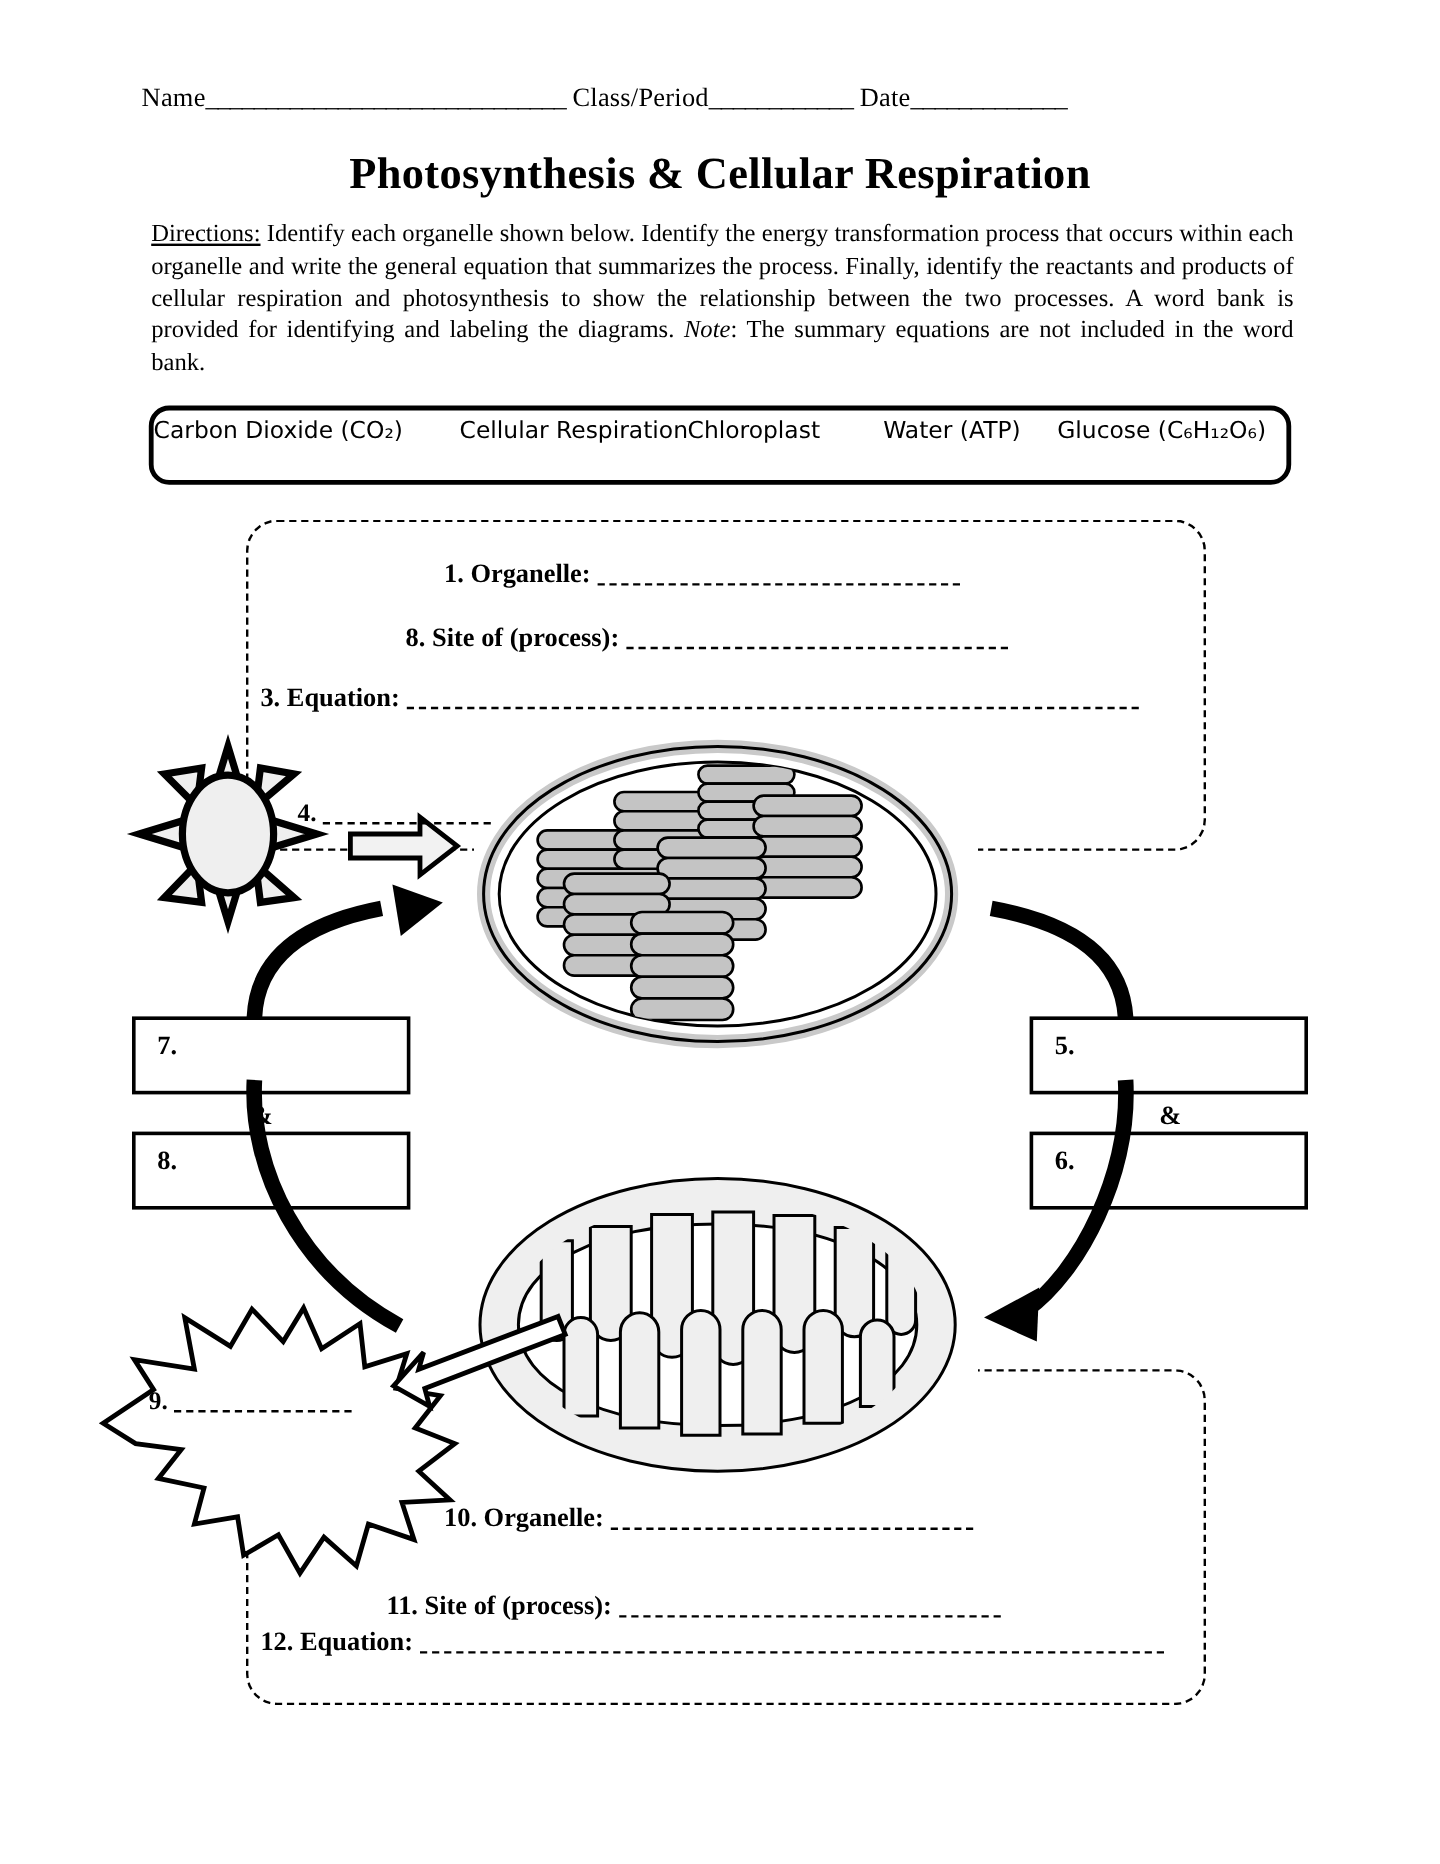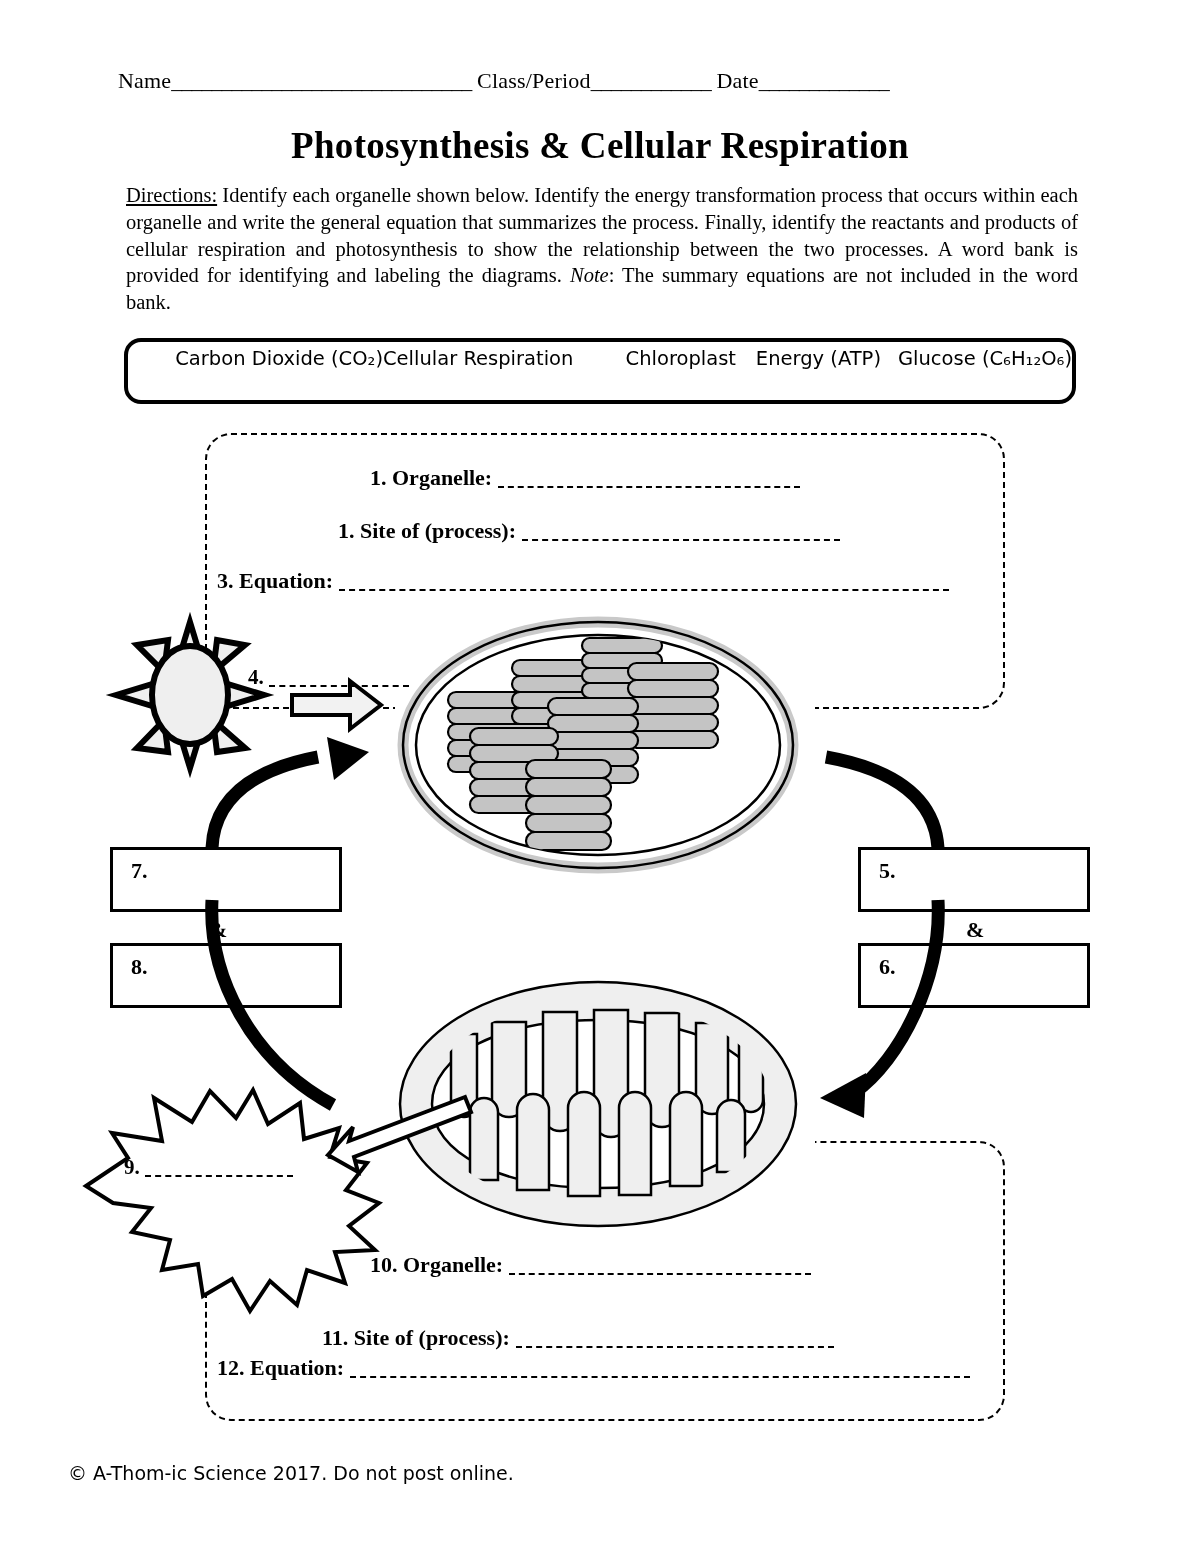--- a/index.html
+++ b/index.html
@@ -30,21 +30,21 @@
   .directions b{font-weight:normal;text-decoration:underline;}
   .directions i{font-style:italic;}
 
   
   .wordbank{
     position:absolute;left:124px;top:338px;width:952px;height:66px;
     border:4px solid #000;border-radius:17px;box-sizing:border-box;
     font-family:"DejaVu Sans", sans-serif;
   }
   .wb-row{display:flex;width:100%;height:33px;align-items:center;}
-  .wb-cell{font-size:19.5px;text-align:right;white-space:nowrap;}
+  .wb-cell{font-size:19.5px;text-align:left;white-space:nowrap;}
   .wb-c1{width:255px;}
   .wb-c2{width:190px;}
   .wb-c3{width:163px;}
   .wb-c4{width:145px;}
   .wb-c5{width:191px;}
 
   
   .callout{
     position:absolute;border:2.5px dashed #000;border-radius:26px;
     box-sizing:border-box;
@@ -100,34 +100,34 @@
 
   <div class="directions">
     <b>Directions:</b><span> Identify each organelle shown below. Identify the energy transformation process that occurs within each organelle and write the general equation that summarizes the process. Finally, identify the reactants and products of cellular respiration and photosynthesis to show the relationship between the two processes. A word bank is provided for identifying and labeling the diagrams. </span><i>Note</i><span>: The summary equations are not included in the word bank.</span>
   </div>
 
   <div class="wordbank">
     <div class="wb-row">
       <div class="wb-cell wb-c1">Carbon Dioxide (CO₂)</div>
       <div class="wb-cell wb-c2">Cellular Respiration</div>
       <div class="wb-cell wb-c3">Chloroplast</div>
-      <div class="wb-cell wb-c4">Energy (ATP)</div>
+      <div class="wb-cell wb-c4">Water (ATP)</div>
       <div class="wb-cell wb-c5">Glucose (C₆H₁₂O₆)</div>
     </div>
   </div>
 
   <div class="callout callout-top"></div>
 
   <div class="mask" style="left:395px;top:690px;width:420px;height:30px;"></div>
 
   <div class="prompt" style="left:370px;top:465px;">
     <span>1. Organelle:</span><span class="ln" style="width:302px;"></span>
   </div>
   <div class="prompt" style="left:338px;top:518px;">
-    <span>1.  Site of (process):</span><span class="ln" style="width:318px;"></span>
+    <span>8.  Site of (process):</span><span class="ln" style="width:318px;"></span>
   </div>
   <div class="prompt" style="left:217px;top:568px;">
     <span>3.  Equation:</span><span class="ln" style="width:610px;"></span>
   </div>
 
   <div class="callout callout-bot"></div>
   <div class="mask" style="left:395px;top:1131px;width:420px;height:30px;"></div>
 
   <div class="prompt" style="left:370px;top:1252px;">
     <span>10. Organelle:</span><span class="ln" style="width:302px;"></span>
@@ -309,15 +309,14 @@
   </svg>
 
   <div class="inline-lbl" style="left:248px;top:665px;">
     <span>4.</span><span class="ln" style="width:140px;"></span>
   </div>
 
   <div class="inline-lbl" style="left:124px;top:1155px;">
     <span>9.</span><span class="ln" style="width:148px;"></span>
   </div>
 
-  <div class="footer">© A-Thom-ic Science 2017.  Do not post online.</div>
 
 </div>
 
 </body></html>

